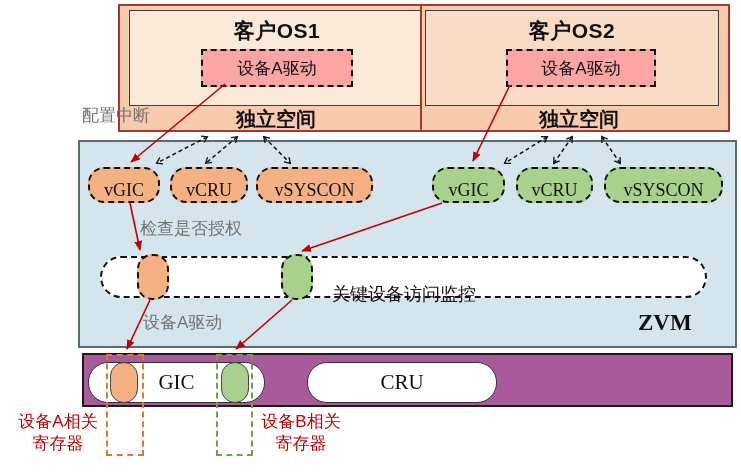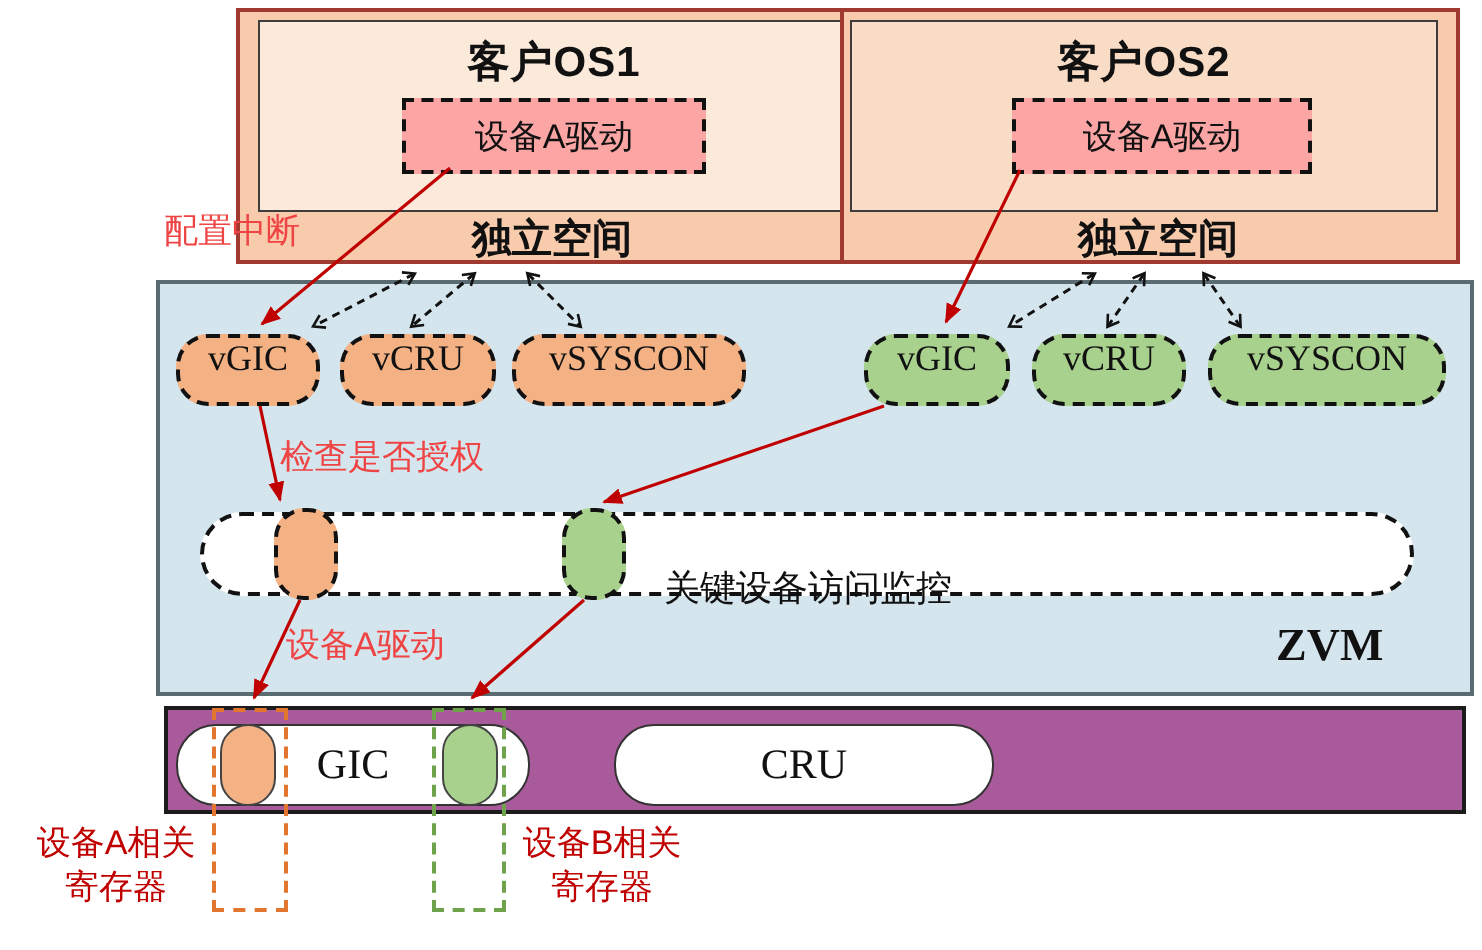--- a/index.html
+++ b/index.html
@@ -9,24 +9,24 @@
   }
   .abs{position:absolute;box-sizing:border-box;}
   
   .guest-box{background:#F8CBAD;border:2px solid #A0392F;}
   .guest-inner{border:1.5px solid #3d3d3d;}
   .inner-os1{background:#FBE9DA;}
   .inner-os2{background:#F8DCC6;}
   .guest-title{font-size:21px;font-weight:bold;text-align:center;letter-spacing:.5px;}
   .driver-box{background:#fca5a5;border:2.5px dashed #111;display:flex;align-items:center;justify-content:center;font-size:17px;}
   .space-label{font-size:20px;font-weight:bold;}
-  .red-note{color:#ef4444;font-size:17px;white-space:nowrap;}
+  .red-note{color:#737373;font-size:17px;white-space:nowrap;}
   
   .zvm-box{background:#D5E5EE;border:2px solid #5A6B72;}
-  .pill{border:2.5px dashed #111;border-radius:16px;display:flex;align-items:flex-start;justify-content:center;
+  .pill{border:2.5px dashed #111;border-radius:16px;display:flex;align-items:flex-end;justify-content:center;
         font-family:"Liberation Serif","DejaVu Serif",serif;font-size:18px;}
   .pill-orange{background:#F4B183;}
   .pill-green{background:#A9D18E;}
   .monitor-bar{background:#ffffff;border:2.5px dashed #111;border-radius:21px;}
   .monitor-oval{border:2px dashed #111;border-radius:15px;}
   .oval-orange{background:#F4B183;}
   .oval-green{background:#A9D18E;}
   .monitor-label{font-size:18px;}
   .zvm-label{font-family:"Liberation Serif","DejaVu Serif",serif;font-weight:bold;font-size:23px;}
   

